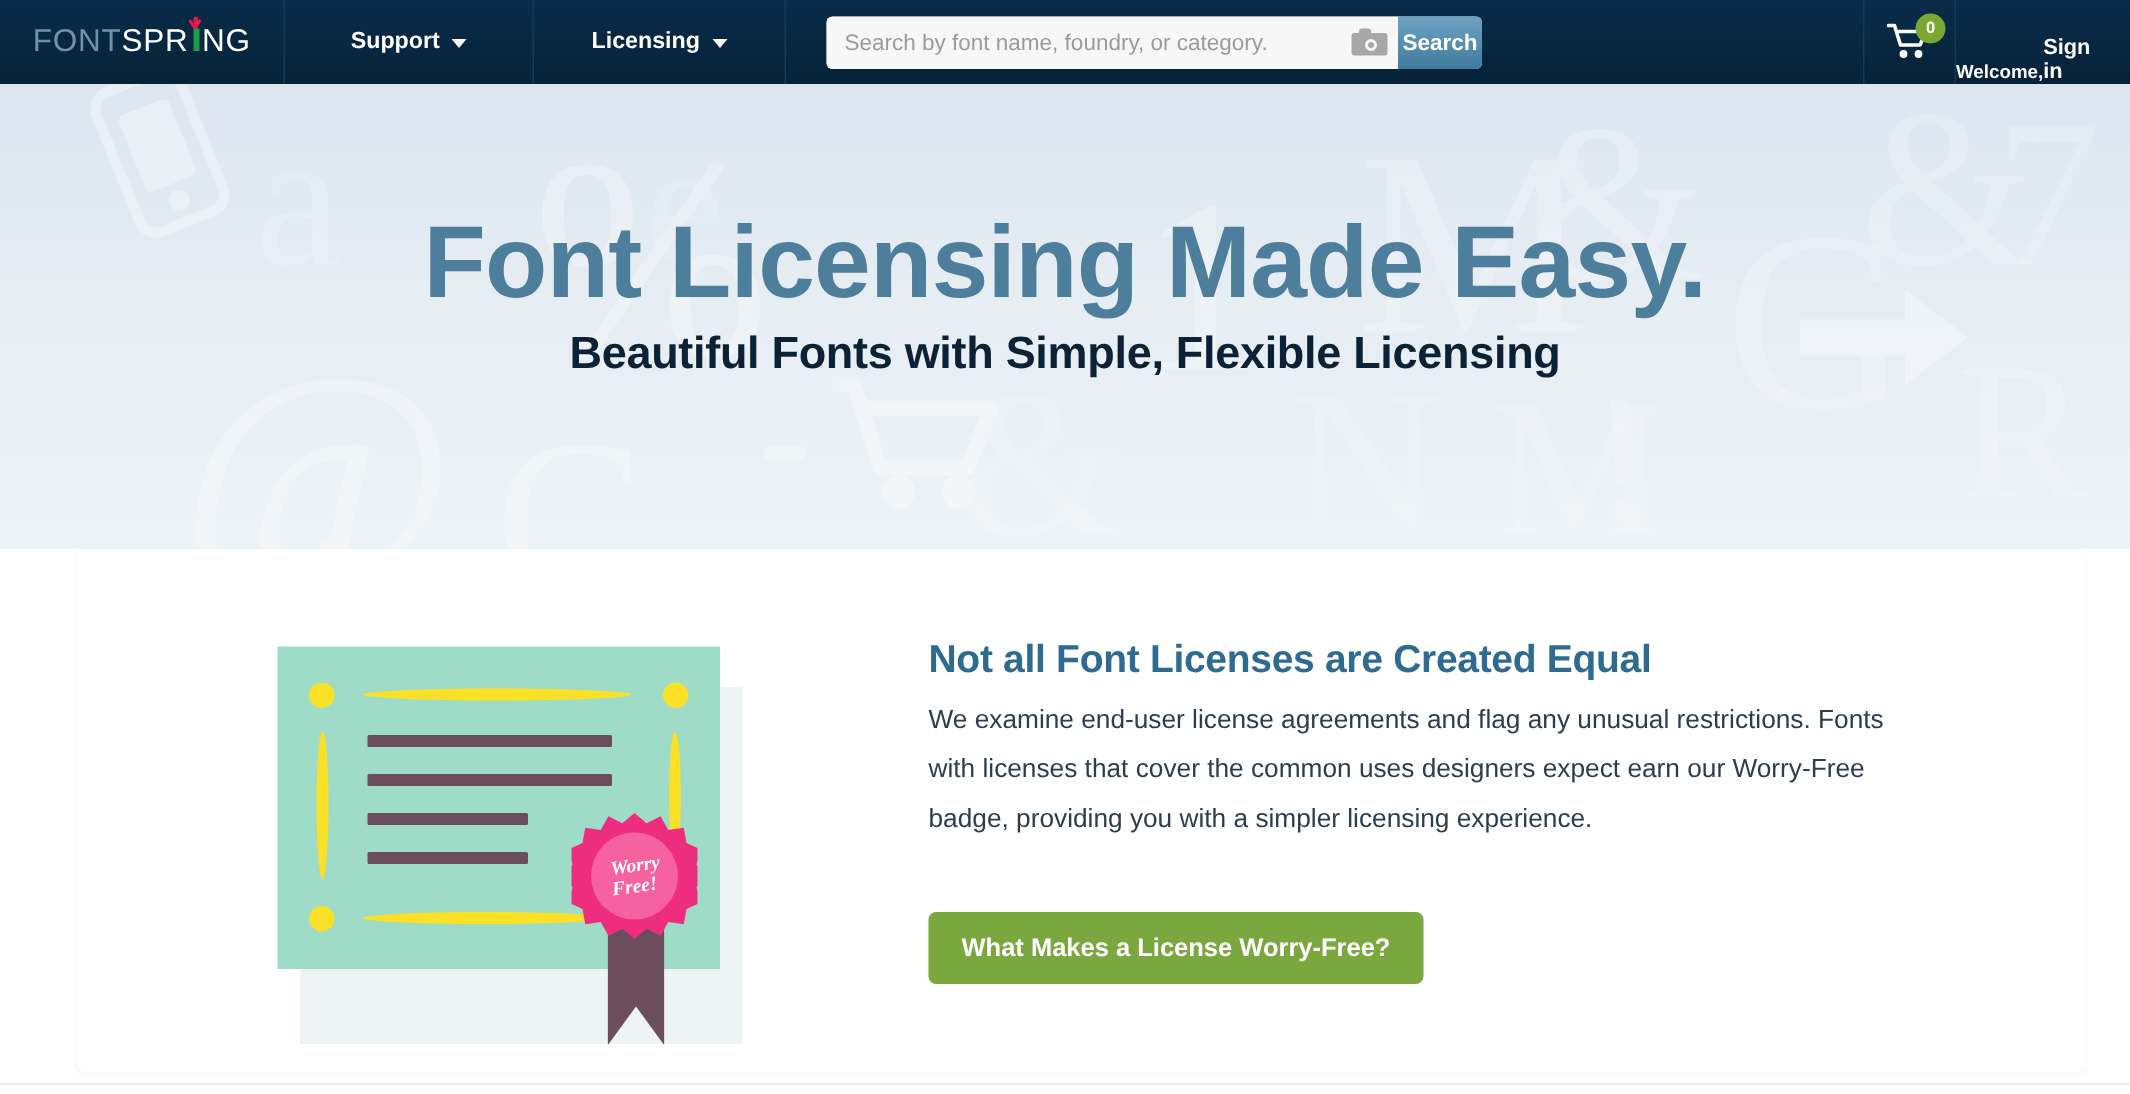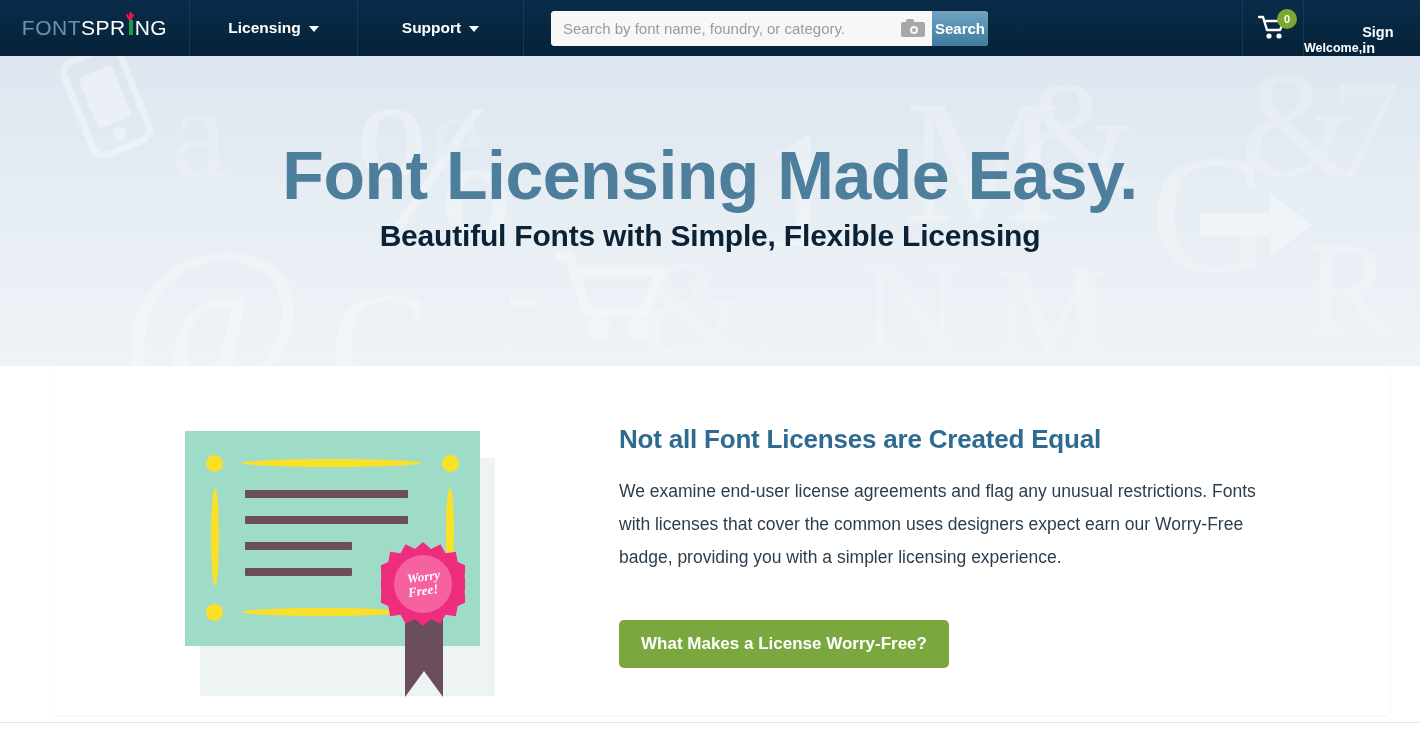--- a/index.html
+++ b/index.html
@@ -201,21 +201,21 @@
     color: #ffffff; font-size: 13px; font-weight: bold; line-height: 14px;
     font-family: "Liberation Serif", serif; font-style: italic;
     transform: rotate(-8deg);
   }
 
   .copy { padding: 58px 40px 0 48px; max-width: 760px; }
   .copy h2 {
     font-size: 26px; font-weight: bold; color: #2e6b91; letter-spacing: -.2px;
   }
   .copy p {
-    margin-top: 20px; font-size: 17.5px; line-height: 33px; color: #2c3e4d;
+    margin-top: 8px; font-size: 17.5px; line-height: 33px; color: #2c3e4d;
   }
   .cta {
     display: inline-block; margin-top: 46px;
     background: #7ba83e; color: #ffffff; border: 0; border-radius: 5px;
     padding: 14px 22px; font-size: 17px; font-weight: bold; cursor: pointer;
     font-family: "Liberation Sans", sans-serif;
   }
 
   .page-divider {
     position: absolute; left: 0; top: 722px; width: 1420px;
@@ -224,26 +224,26 @@
 </style>
 </head>
 <body>
 
 <div class="header">
 
   <div class="logo-cell">
     <div class="logo"><span class="font">FONT</span><span class="spr">SPR</span><span class="sprout"><span class="petal p1"></span><span class="petal p2"></span><span class="petal p3"></span><span class="stem"></span></span><span class="ng">NG</span></div>
   </div>
 
+  <div class="nav-item nav-support">
+    <span>Support</span>
+    <span class="chev"></span>
+  </div>
   <div class="nav-item nav-licensing">
     <span>Licensing</span>
-    <span class="chev"></span>
-  </div>
-  <div class="nav-item nav-support">
-    <span>Support</span>
     <span class="chev"></span>
   </div>
 
   <div class="search-cell">
     <div class="search-box">
       <input class="search-input" type="text" placeholder="Search by font name, foundry, or category." style="">
       <button class="camera-btn">
         <span class="cam-icon">
           <span class="bump"></span>
             <span class="body"></span>

